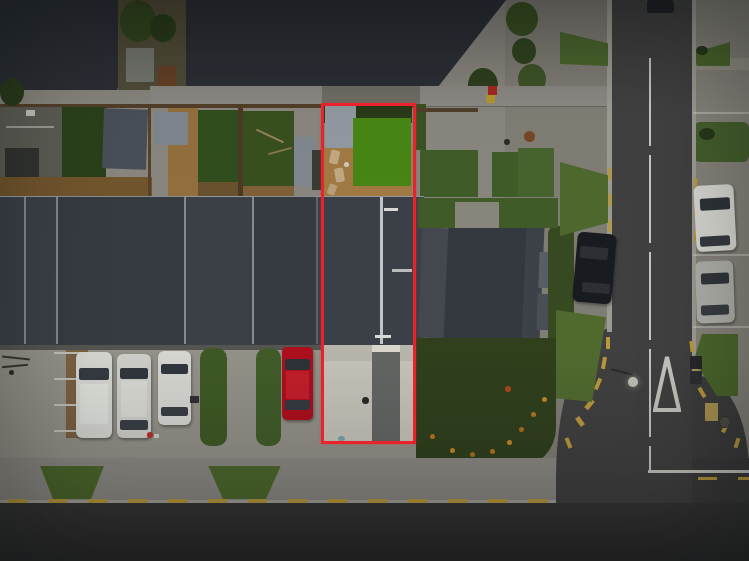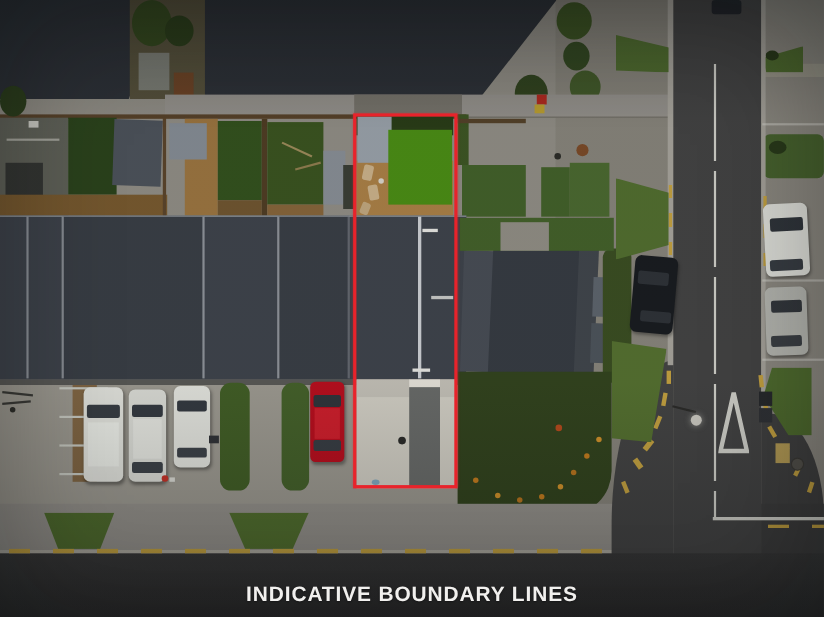--- a/index.html
+++ b/index.html
@@ -215,15 +215,14 @@
   <div class="a car" style="left:695px;top:185px;width:40px;height:66px;background:var(--car-white,#dfe0da);transform:rotate(-3deg)"></div>
   <div class="a win" style="left:700px;top:198px;width:30px;height:12px;background:#30353b;transform:rotate(-3deg)"></div>
   <div class="a win" style="left:700px;top:236px;width:30px;height:10px;background:#383d43;transform:rotate(-3deg)"></div>
   <div class="a car" style="left:696px;top:261px;width:38px;height:62px;background:var(--car-silver,#b5b6b0);transform:rotate(-2deg)"></div>
   <div class="a win" style="left:701px;top:273px;width:28px;height:11px;background:#33373c;transform:rotate(-2deg)"></div>
   <div class="a win" style="left:701px;top:305px;width:28px;height:10px;background:#3b3f44;transform:rotate(-2deg)"></div>
   <div class="a" style="left:647px;top:0;width:27px;height:13px;background:#22252a;border-radius:3px"></div>
 
   <div class="vig"></div>
   <div class="boundary"></div>
-  <div class="caption">INDICATIVE BOUNDARY LINES</div>
 
 </div>
 
 </body></html>

